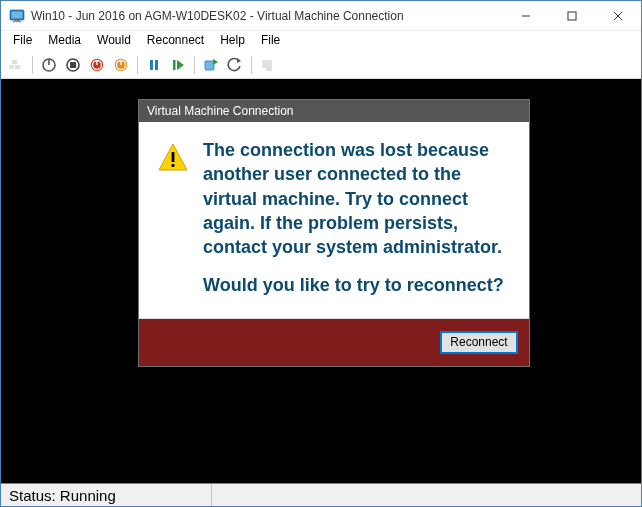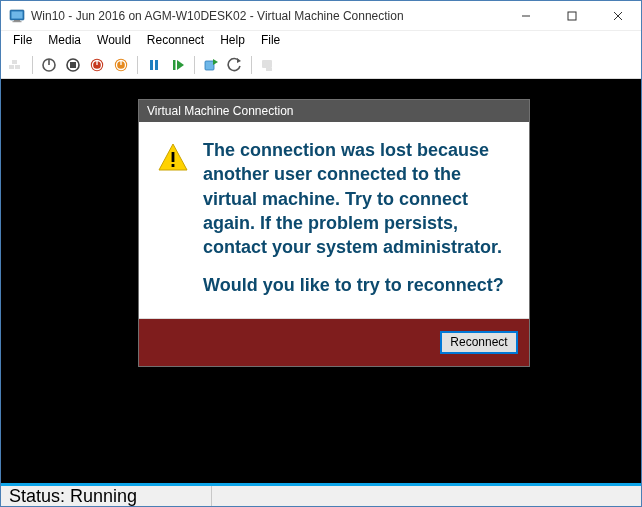--- a/index.html
+++ b/index.html
@@ -137,24 +137,24 @@
   }
   .dlg-btn.primary {
     border: 2px solid #0078d7;
     background: #e1e1e1;
   }
 
   
   .statusbar {
     height: 23px;
     background: #f0f0f0;
-    border-top: 3px solid #0ea5e9;
-    display: flex;
-    align-items: center;
-    font-size: 18px;
+    border-top: 1px solid #0ea5e9;
+    display: flex;
+    align-items: center;
+    font-size: 15px;
     color: #000;
   }
   .status-cell {
     padding: 0 8px;
     height: 100%;
     display: flex;
     align-items: center;
   }
   .status-sep {
     width: 1px;

